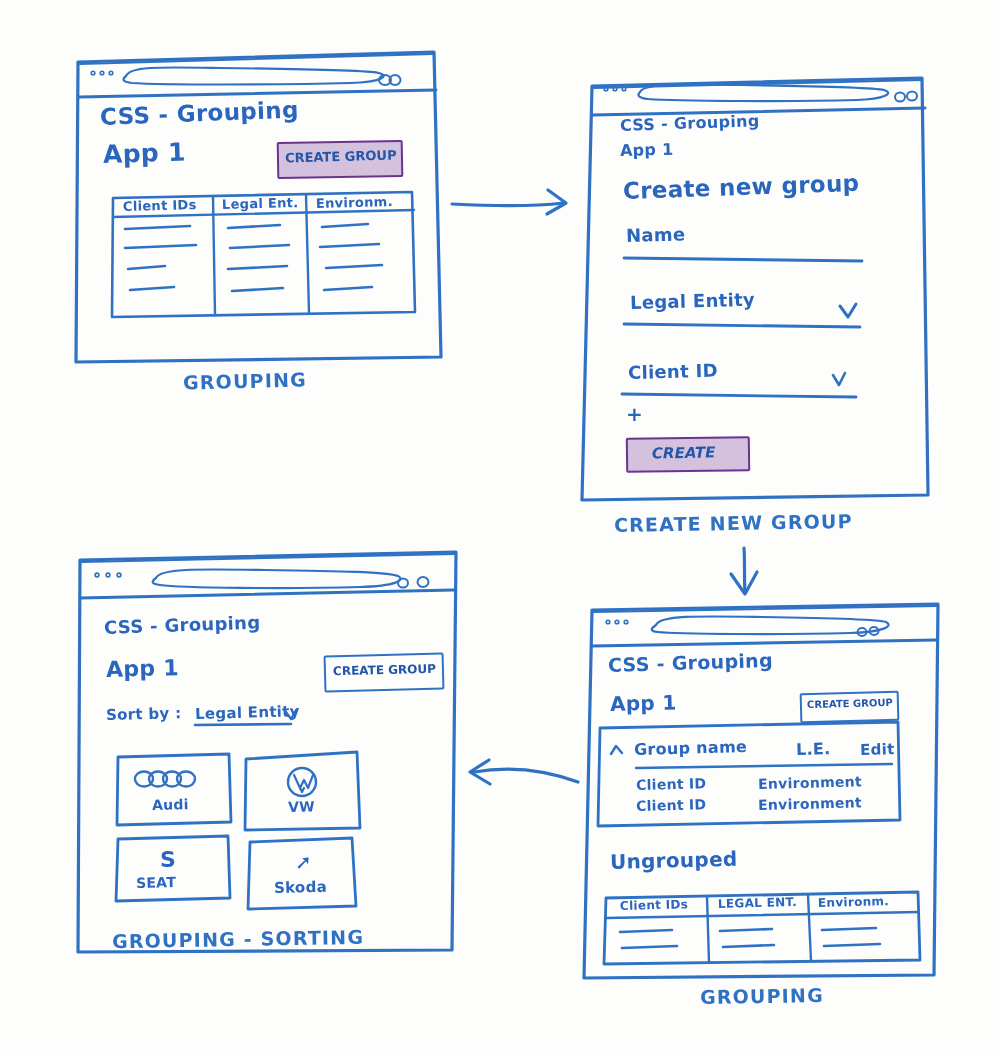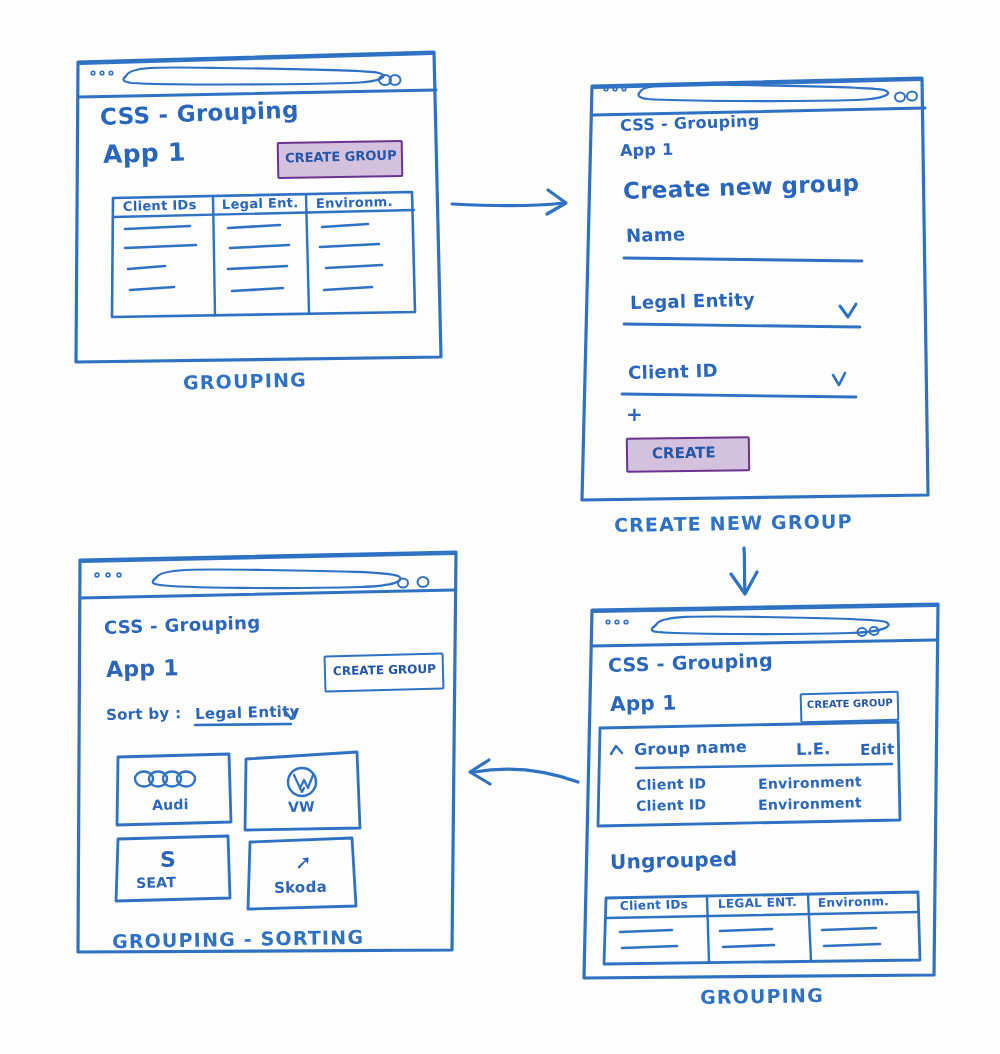--- a/index.html
+++ b/index.html
@@ -199,21 +199,21 @@
   <div class="hand thin" style="left:630px;top:292px;font-size:18px;transform:rotate(-1.5deg);">Legal Entity</div>
   <div style="position:absolute;left:624px;top:290px;width:236px;height:34px;"></div>
   <div style="position:absolute;left:836px;top:300px;width:24px;height:20px;"></div>
 
   <div class="hand thin" style="left:628px;top:362px;font-size:18px;transform:rotate(-1.5deg);">Client ID</div>
   <div style="position:absolute;left:622px;top:360px;width:234px;height:34px;"></div>
   <div style="position:absolute;left:830px;top:370px;width:20px;height:18px;"></div>
 
   <div class="hand" style="left:626px;top:402px;font-size:20px;">+</div>
 
-  <div style="position:absolute;left:626px;top:437px;width:120px;height:31px;">
+  <div style="position:absolute;left:626px;top:437px;width:120px;height:31px;font-style:italic;">
     <div class="hl" style="left:0;top:0;width:120px;height:31px;transform:rotate(-0.8deg);"></div>
     <div class="btnlabel" style="left:26px;top:7px;font-size:15px;transform:rotate(-1deg);">CREATE</div>
   </div>
 
   <div class="caption" style="left:614px;top:512px;font-size:19px;transform:rotate(-1deg);">CREATE NEW GROUP</div>
 
   <div class="hand" style="left:104px;top:617px;font-size:18px;transform:rotate(-2deg);">CSS - Grouping</div>
   <div class="hand" style="left:106px;top:657px;font-size:22px;transform:rotate(-1.5deg);">App 1</div>
 
   <div style="position:absolute;left:324px;top:654px;width:116px;height:33px;">

